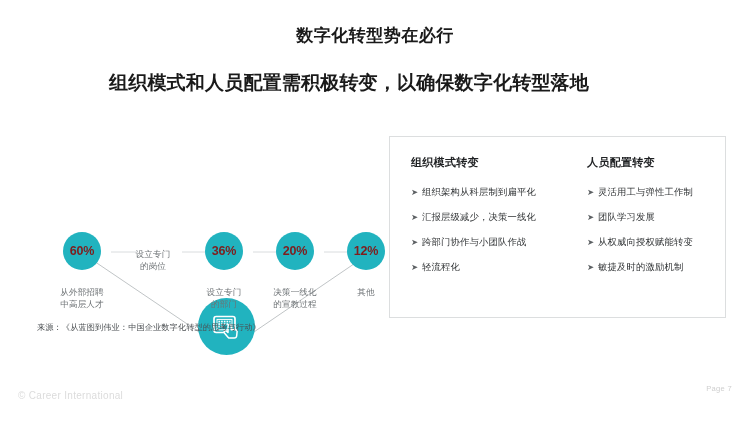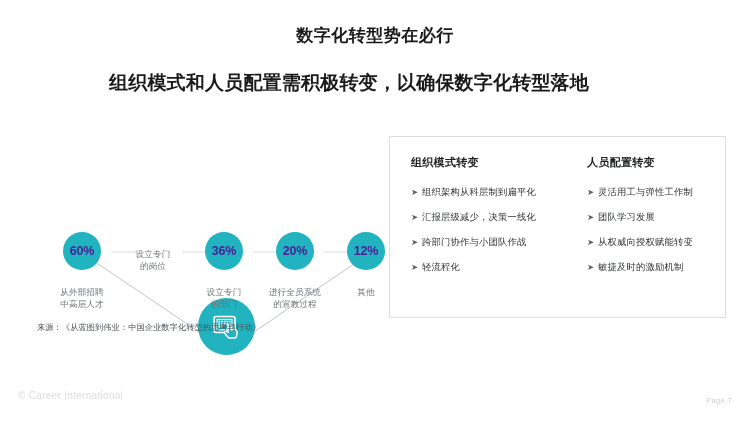--- a/index.html
+++ b/index.html
@@ -98,21 +98,21 @@
     top: 0;
     width: 66px;
     text-align: center;
   }
   .node .bubble {
     width: 38px;
     height: 38px;
     margin: 0 auto;
     border-radius: 50%;
     background: #21b3bf;
-    color: #4c1d95;
+    color: #7f1d1d;
     font-size: 12.5px;
     font-weight: bold;
     display: flex;
     align-items: center;
     justify-content: center;
     letter-spacing: -0.2px;
     position: relative;
     z-index: 2;
   }
   .node .node-label {
@@ -191,21 +191,21 @@
     position: absolute;
     left: 18px;
     top: 390px;
     font-size: 10px;
     color: #dcdcdc;
     letter-spacing: 0.3px;
   }
   .page-num {
     position: absolute;
     right: 18px;
-    top: 396px;
+    top: 384px;
     font-size: 7.6px;
     color: #cfcfcf;
     letter-spacing: 0.3px;
   }
 </style>
 </head>
 <body>
 
 <div id="slide">
 
@@ -273,21 +273,21 @@
         <div class="bubble">36%</div>
         <div class="node-label">
           <div>设立专门</div>
           <div>的部门</div>
         </div>
       </div>
 
       <div class="node" style="left:242px;">
         <div class="bubble">20%</div>
         <div class="node-label">
-          <div>进行全员系统</div>
+          <div>决策一线化</div>
           <div>的宣教过程</div>
         </div>
       </div>
 
       <div class="node" style="left:313px;">
         <div class="bubble">12%</div>
         <div class="node-label">
           <div>其他</div>
           <div></div>
         </div>

